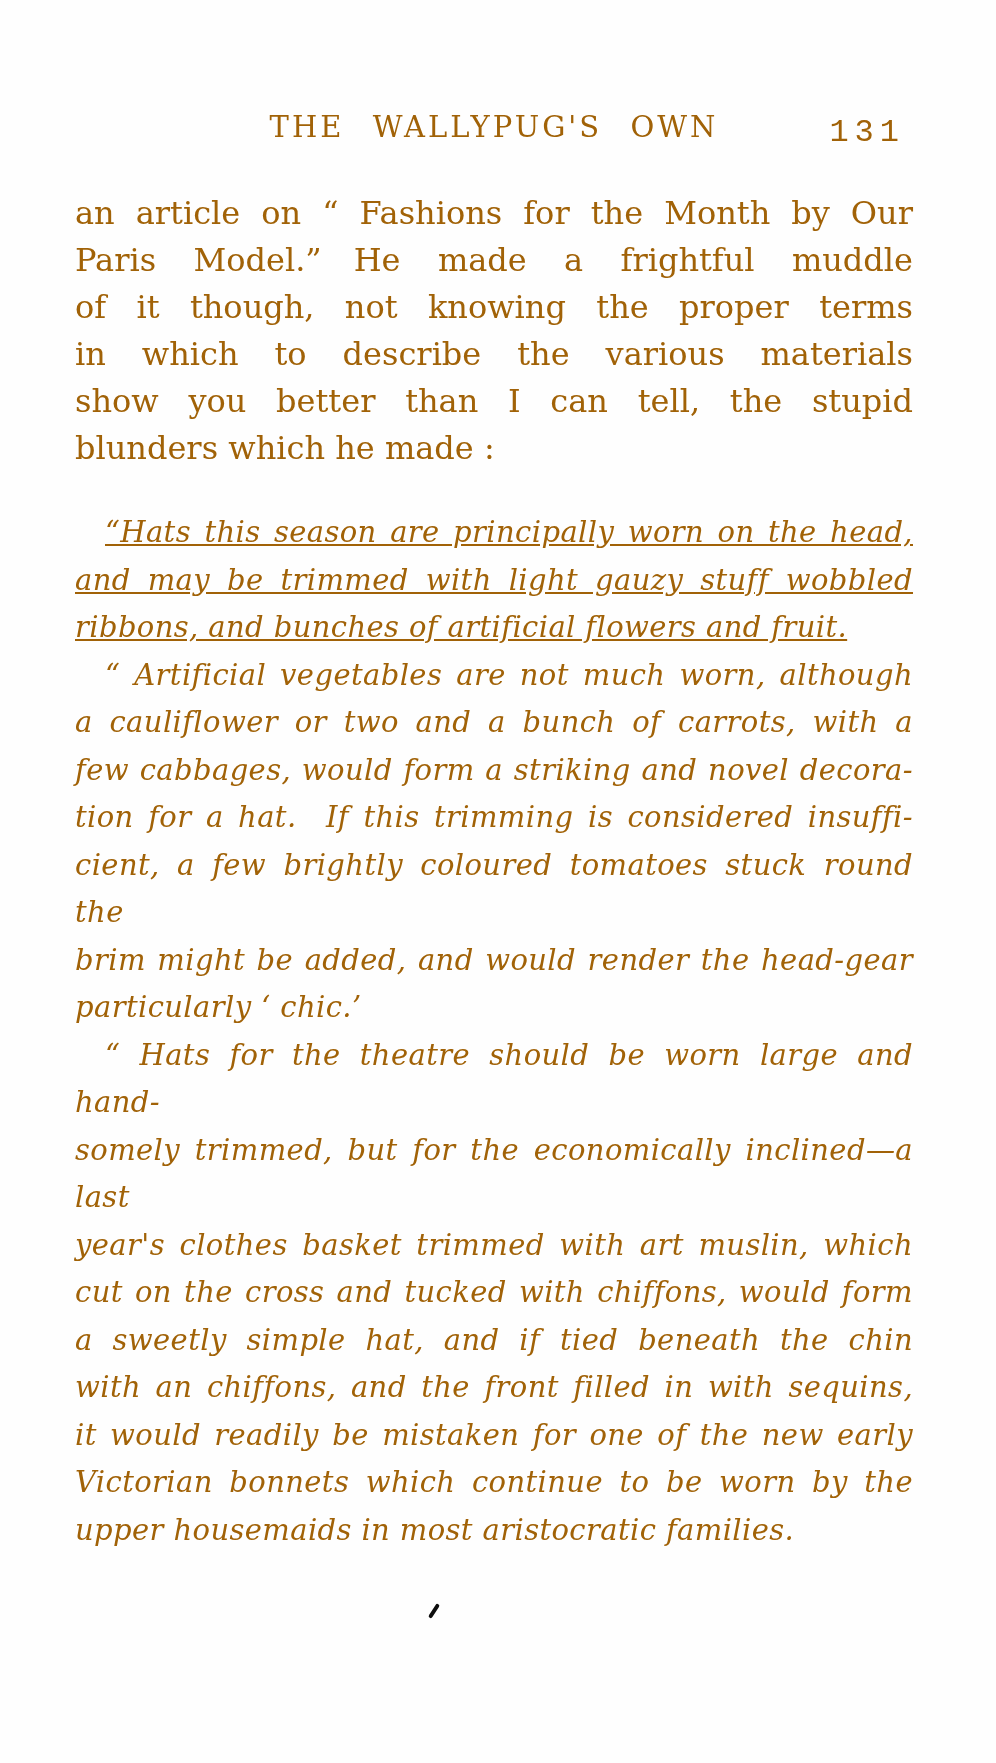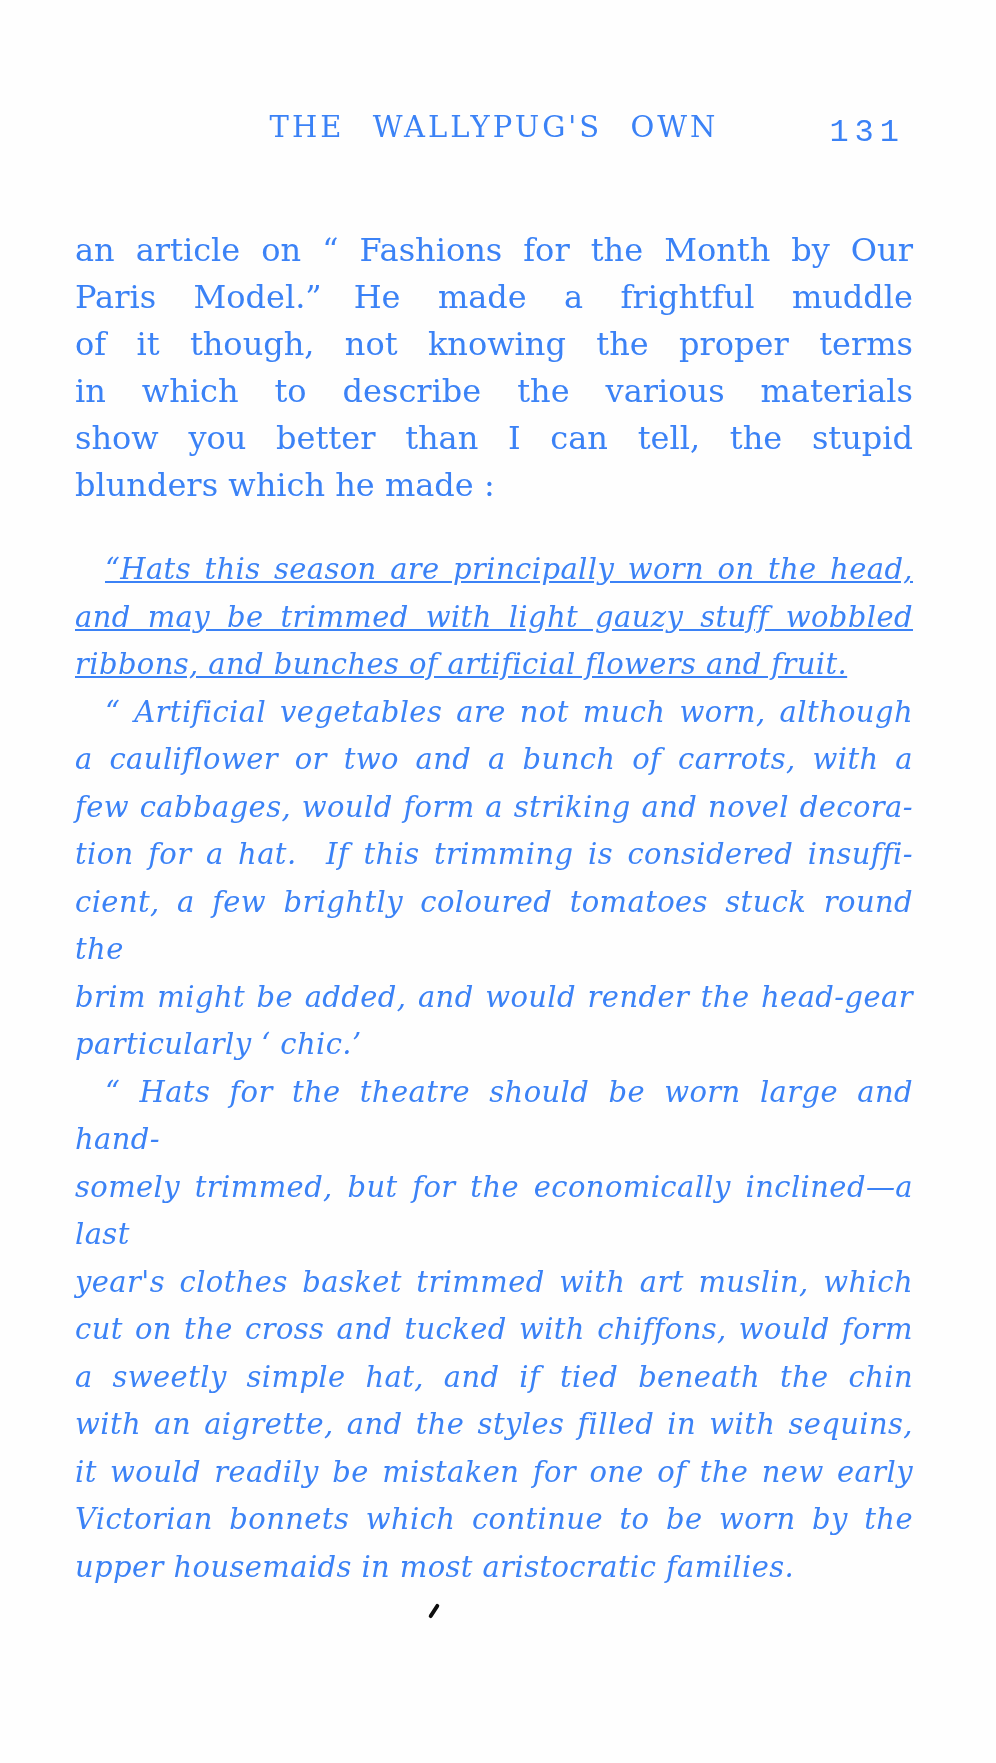--- a/index.html
+++ b/index.html
@@ -1,21 +1,21 @@
 <!DOCTYPE html>
 <html><head>
 <meta charset="utf-8">
 <style>
   html, body { margin: 0; padding: 0; background: #ffffff; }
   .page {
     position: relative;
     width: 996px;
     height: 1763px;
     background: #fefefe;
-    color: #3b82f6;
+    color: #a16207;
     font-family: "DejaVu Serif", serif;
     overflow: hidden;
   }
   .running-header {
     position: absolute;
     top: 110px; left: 75px;
     width: 838px; height: 38px;
   }
   .running-title {
     display: block;
@@ -29,21 +29,20 @@
     position: absolute;
     right: 8px; top: 4px;
     font-size: 32px;
     letter-spacing: 6px;
     font-family: Liberation Mono, monospace;
   }
   .content {
     position: absolute;
     left: 75px; top: 190px;
     width: 838px;
-    margin-top: 37px;
   }
   .para { margin: 0; padding: 0; }
   .line {
     text-align: justify;
     text-align-last: justify;
     font-size: 32px;
     line-height: 47px;
     white-space: normal;
   }
   .para.italic .line {
@@ -110,21 +109,21 @@
       <div class="line">brim might be added, and would render the head-gear</div>
       <div class="line last">particularly ‘ chic.’</div>
     </div>
 
     <div class="para italic">
       <div class="line first">“ Hats for the theatre should be worn large and hand-</div>
       <div class="line">somely trimmed, but for the economically inclined—a last</div>
       <div class="line">year's clothes basket trimmed with art muslin, which</div>
       <div class="line">cut on the cross and tucked with chiffons, would form</div>
       <div class="line">a sweetly simple hat, and if tied beneath the chin</div>
-      <div class="line">with an aigrette, and the styles filled in with sequins,</div>
+      <div class="line">with an chiffons, and the front filled in with sequins,</div>
       <div class="line">it would readily be mistaken for one of the new early</div>
       <div class="line">Victorian bonnets which continue to be worn by the</div>
       <div class="line last">upper housemaids in most aristocratic families.</div>
     </div>
 
   </div>
 
   <div class="ink-speck"></div>
 
 </div>

